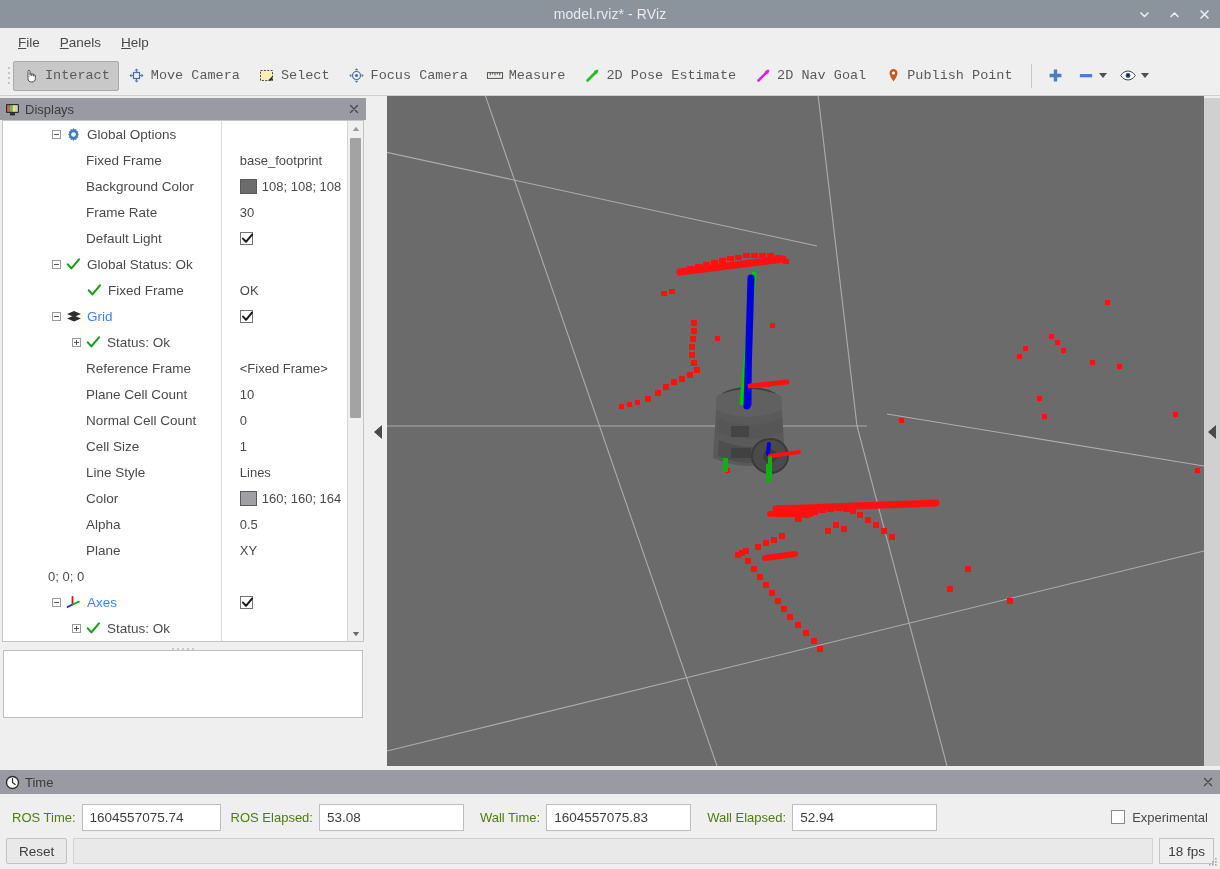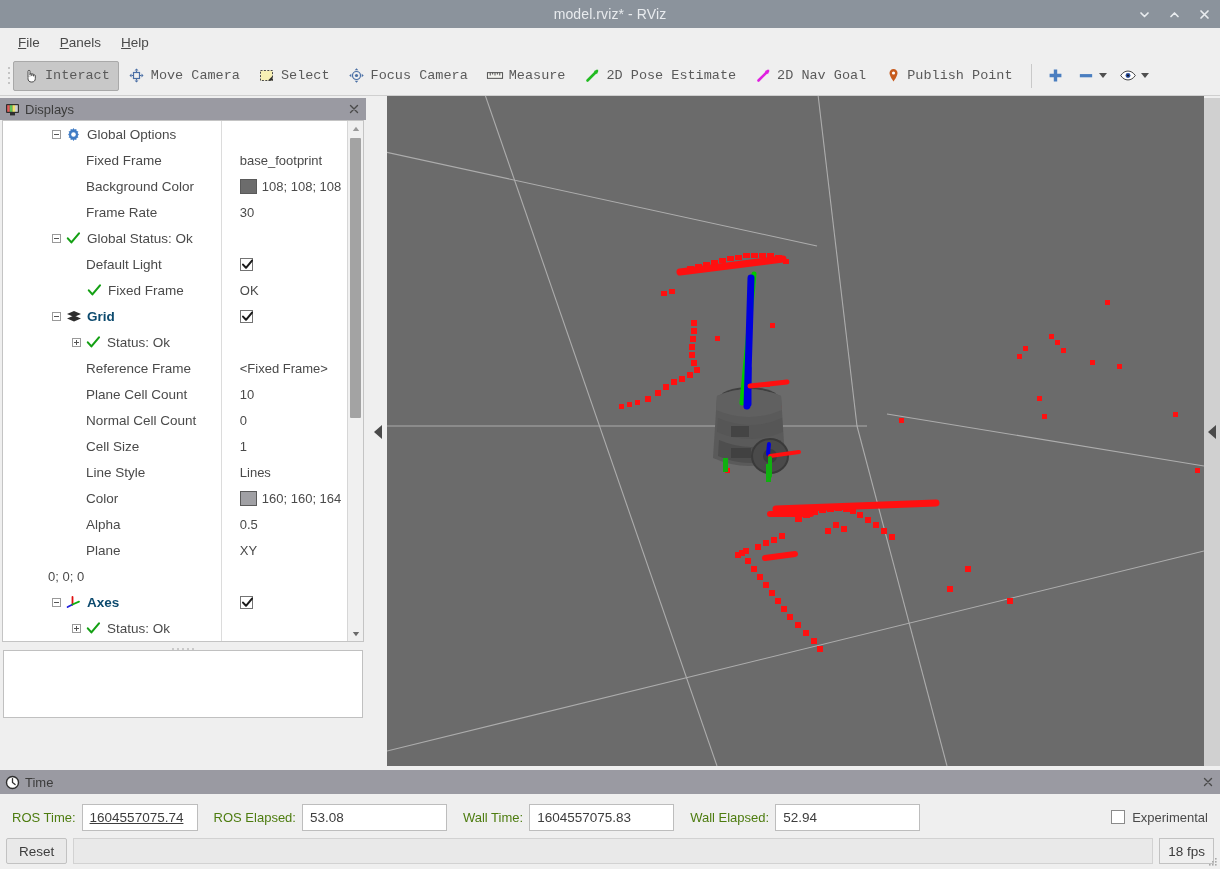--- a/index.html
+++ b/index.html
@@ -90,21 +90,21 @@
     width: 9px; height: 9px; border: 1px solid #9a9a9a; background: #fff;
     position: relative; flex: none; margin-right: 4px;
   }
   .exp::before { content:''; position:absolute; left:1px; top:3px; width:5px;
                  height:1px; background:#555; }
   .exp.plus::after { content:''; position:absolute; left:3px; top:1px; width:1px;
                      height:5px; background:#555; }
   .ticon { width: 17px; height: 17px; margin-right: 5px; flex: none;
            display:flex;align-items:center;justify-content:center; }
   .lbl { font-size: 13.5px; color: #4a4a4a; white-space: nowrap; }
-  .lbl.blue { color: #0c4a6e; font-weight: bold; }
+  .lbl.blue { color: #3b82f6; font-weight: normal; }
   .check {
     width: 13px; height: 13px; border: 1px solid #737373; background: #fff;
     position: relative; flex: none;
   }
   .check svg { position: absolute; left: 0px; top: -1px; }
   .swatch { width: 17px; height: 15px; background: #6c6c6c; border: 1px solid #5a5a5a;
             margin-right: 5px; flex: none; }
 
   
   .tscroll { position: absolute; right: 0; top: 0; width: 16px; height: 100%;
@@ -381,44 +381,44 @@
               <span style="width: 28px; flex: 0 0 auto;"></span>
               <span style="width: 14px; flex: 0 0 auto;"></span>
               <span class="lbl">Frame Rate</span>
             </div>
             <div class="val">
               <span>30</span>
             </div>
           </div>
           <div class="row">
             <div class="name">
+              <span style="width: 28px; flex: 0 0 auto;"></span>
+              <span style="width: 14px; flex: 0 0 auto;"></span>
+              <span class="lbl">Default Light</span>
+            </div>
+            <div class="val">
+              <span class="check">
+                <svg width="13" height="13" viewBox="0 0 13 13">
+                  <path d="M2 6.6l3 3.2L11 2.6" stroke="#1a1a1a" stroke-width="2" fill="none" stroke-linecap="round" stroke-linejoin="round"></path>
+                </svg>
+              </span>
+            </div>
+          </div>
+          <div class="row">
+            <div class="name">
               <span style="width: 8px; flex: 0 0 auto;"></span>
               <span class="exp"></span>
               <span class="ticon">
                 <svg width="15" height="15" viewBox="0 0 15 15">
                   <path d="M1.8 7.4l3.6 4L13 2.4" stroke="#14a014" stroke-width="2.1" fill="none" stroke-linecap="round" stroke-linejoin="round"></path>
                 </svg>
               </span>
               <span class="lbl">Global Status: Ok</span>
             </div>
             <div class="val"></div>
-          </div>
-          <div class="row">
-            <div class="name">
-              <span style="width: 28px; flex: 0 0 auto;"></span>
-              <span style="width: 14px; flex: 0 0 auto;"></span>
-              <span class="lbl">Default Light</span>
-            </div>
-            <div class="val">
-              <span class="check">
-                <svg width="13" height="13" viewBox="0 0 13 13">
-                  <path d="M2 6.6l3 3.2L11 2.6" stroke="#1a1a1a" stroke-width="2" fill="none" stroke-linecap="round" stroke-linejoin="round"></path>
-                </svg>
-              </span>
-            </div>
           </div>
           <div class="row">
             <div class="name">
               <span style="width: 28px; flex: 0 0 auto;"></span>
               <span style="width: 14px; flex: 0 0 auto;"></span>
               <span class="ticon">
                 <svg width="15" height="15" viewBox="0 0 15 15">
                   <path d="M1.8 7.4l3.6 4L13 2.4" stroke="#14a014" stroke-width="2.1" fill="none" stroke-linecap="round" stroke-linejoin="round"></path>
                 </svg>
               </span>
@@ -782,21 +782,21 @@
       <span class="tt-label">Time</span>
       <span class="dock-close">
         <svg width="10" height="10" viewBox="0 0 10 10">
             <path d="M1.5 1.5l7 7M8.5 1.5l-7 7" stroke="#4a4a4a" stroke-width="1.4" stroke-linecap="round"></path>
           </svg>
       </span>
     </div>
 
     <div class="time-row">
       <span class="tfield-label">ROS Time:</span>
-      <span class="tinput" style="width:116px;margin-right:16px;text-decoration:underline;">1604557075.74</span>
+      <span class="tinput" style="width:139px;margin-right:10px;">1604557075.74</span>
 
       <span class="tfield-label">ROS Elapsed:</span>
       <span class="tinput" style="width:145px;margin-right:16px;">53.08</span>
 
       <span class="tfield-label">Wall Time:</span>
       <span class="tinput" style="width:145px;margin-right:16px;">1604557075.83</span>
 
       <span class="tfield-label">Wall Elapsed:</span>
       <span class="tinput" style="width:145px;">52.94</span>
 

